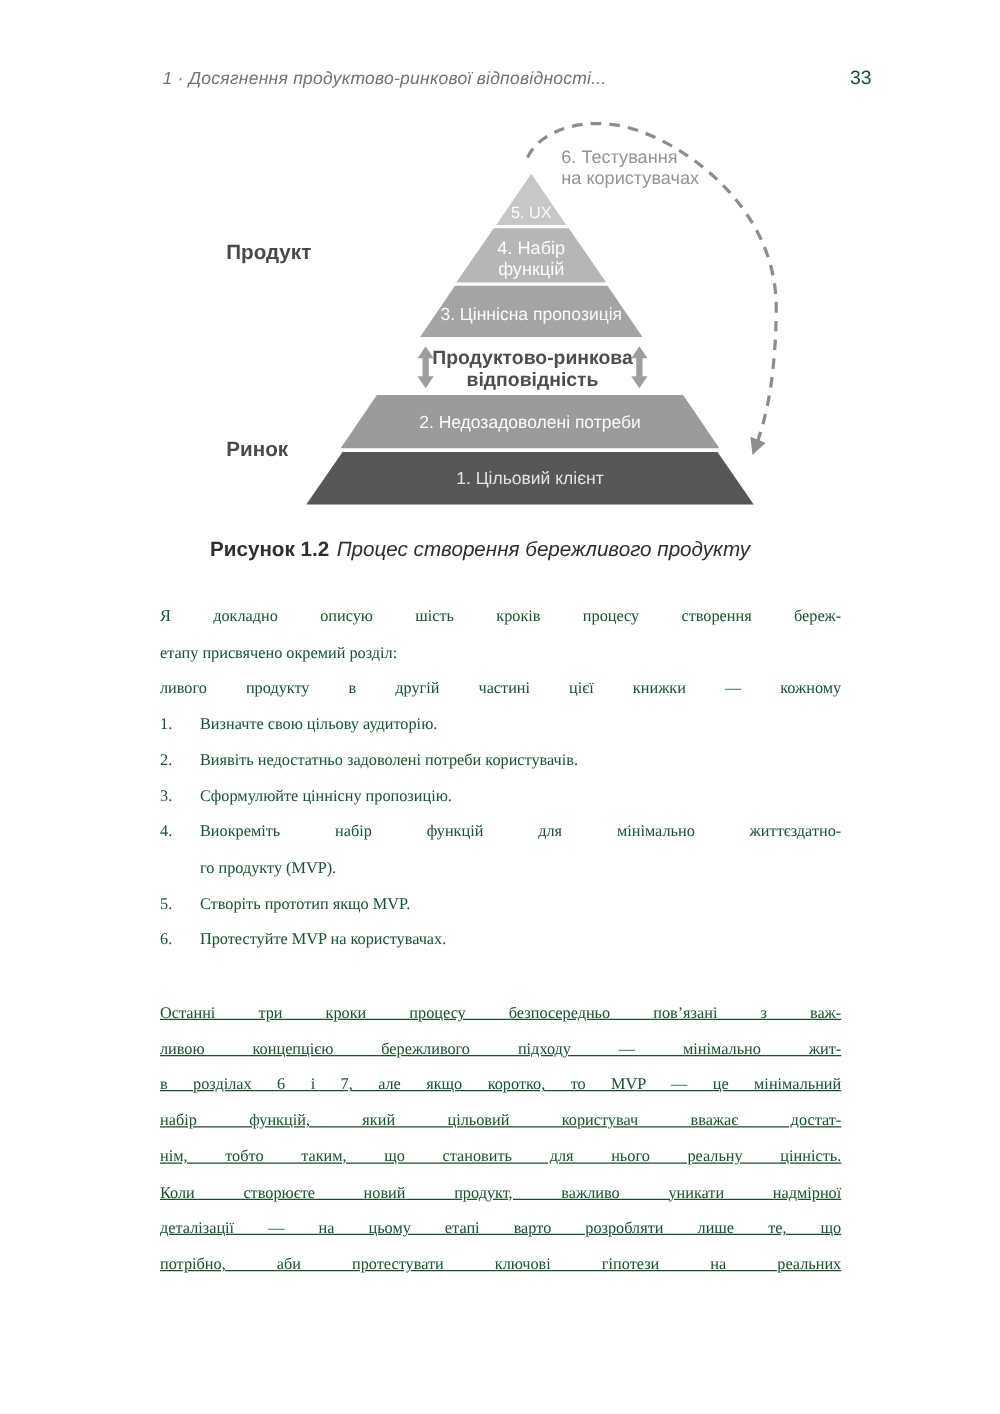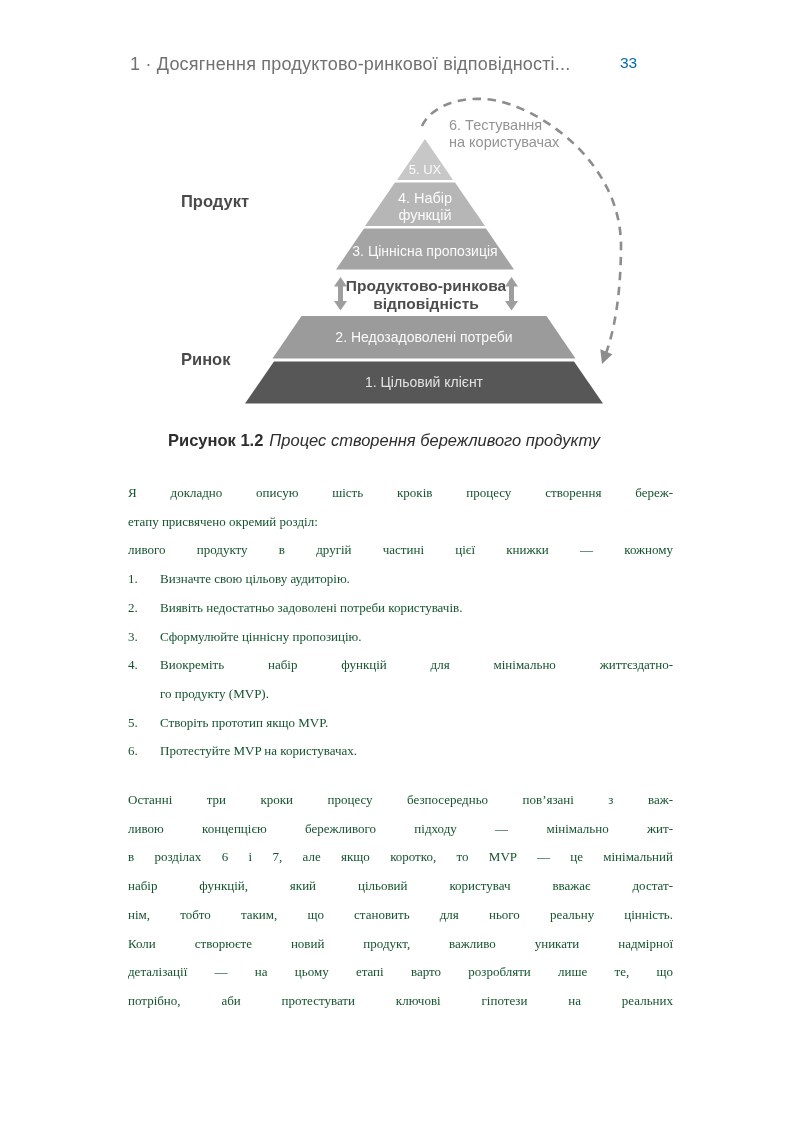--- a/index.html
+++ b/index.html
@@ -1,34 +1,34 @@
 <!DOCTYPE html>
 <html><head>
 <meta charset="utf-8">
 <style>
   html,body{margin:0;padding:0;background:#e9e9e9;}
   #page{position:relative;width:800px;height:1131px;background:#ffffff;overflow:hidden;
         font-family:"Liberation Sans",sans-serif;}
   
-  .running-title{position:absolute;left:130px;top:54px;font-size:18px;
+  .running-title{position:absolute;left:130px;top:54px;font-size:14px;font-style:italic;
                  color:#717171;letter-spacing:.2px;}
-  .page-num{position:absolute;left:620px;top:54px;font-size:15.5px;color:#0369a1;}
+  .page-num{position:absolute;left:680px;top:54px;font-size:15.5px;color:#14532d;}
   
   #figsvg{position:absolute;left:150px;top:88px;}
   .caption{position:absolute;left:168px;top:431px;font-size:16.5px;color:#2e2e2e;}
   .caption .cap-label{font-weight:bold;}
   .caption .cap-text{font-style:italic;margin-left:6px;}
   
   #body-text{position:absolute;left:128px;top:479px;width:545px;
              font-family:"Liberation Serif",serif;font-size:13px;color:#14532d;}
   #body-text .line{line-height:28.7px;text-align:justify;text-align-last:justify;}
   #body-text .line.left{text-align:left;text-align-last:left;white-space:nowrap;}
   #body-text .line.li{position:relative;padding-left:32px;}
   #body-text .num{position:absolute;left:0;top:0;}
-  #body-text .block.p2{margin-top:20px;}
+  #body-text .block.p2{margin-top:30px;text-decoration:underline;}
   svg text{font-family:"Liberation Sans",sans-serif;}
 </style>
 </head>
 <body>
 
 <div id="page">
 
   <div class="running-title">1 · Досягнення продуктово-ринкової відповідності...</div>
   <div class="page-num">33</div>
 

